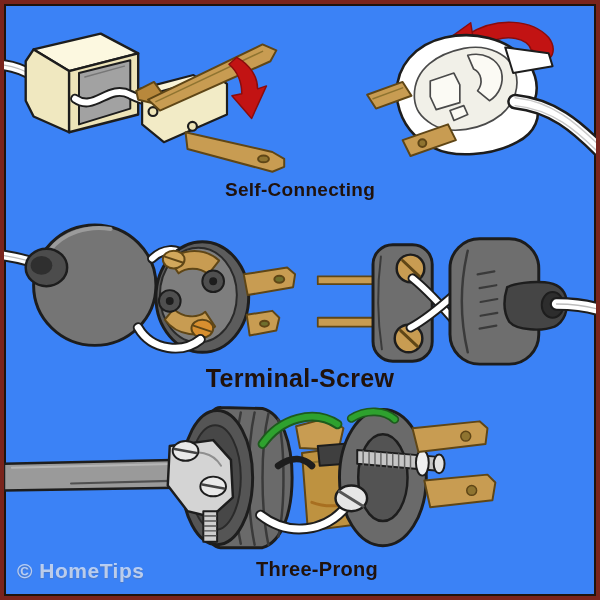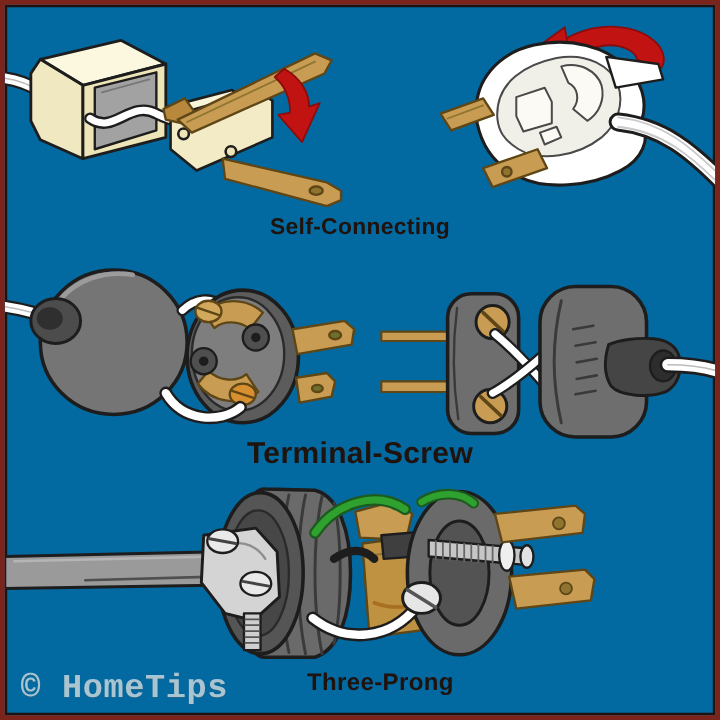--- a/index.html
+++ b/index.html
@@ -1,43 +1,42 @@
 <!DOCTYPE html>
 <html><head>
 <meta charset="utf-8">
 <style>
   html,body{margin:0;padding:0;background:#e8e8e8;}
   .frame{
     position:relative;
     width:600px;height:600px;
     box-sizing:border-box;
-    background:#0369a1;
+    background:#3b82f6;
     border:4px solid #7A241C;
     box-shadow:inset 0 0 0 2px #1E130D;
     overflow:hidden;
     font-family:"Liberation Sans", sans-serif;
   }
   .art{position:absolute;left:0;top:0;width:592px;height:592px;}
   .caption{
     position:absolute;left:0;width:592px;
     text-align:center;
     font-weight:bold;
     color:#20120C;
     letter-spacing:.3px;
   }
   .cap-self{top:175px;font-size:19px;}
   .cap-term{top:360px;font-size:25px;}
   .cap-three{top:554px;font-size:20px;margin-left:17px;}
   .watermark{
     position:absolute;left:13px;top:555px;
-    font-size:28px;font-weight:bold;
+    font-size:21px;font-weight:bold;
     color:rgba(255,255,255,0.62);
     text-shadow:0 1px 1px rgba(140,95,45,0.25);
     letter-spacing:.5px;
-    font-family:Liberation Mono, monospace;
   }
 </style>
 </head>
 <body>
 
 <div class="frame">
 
   <svg class="art" viewBox="0 0 600 600" stroke-linejoin="round" stroke-linecap="round">
 
     <g>

